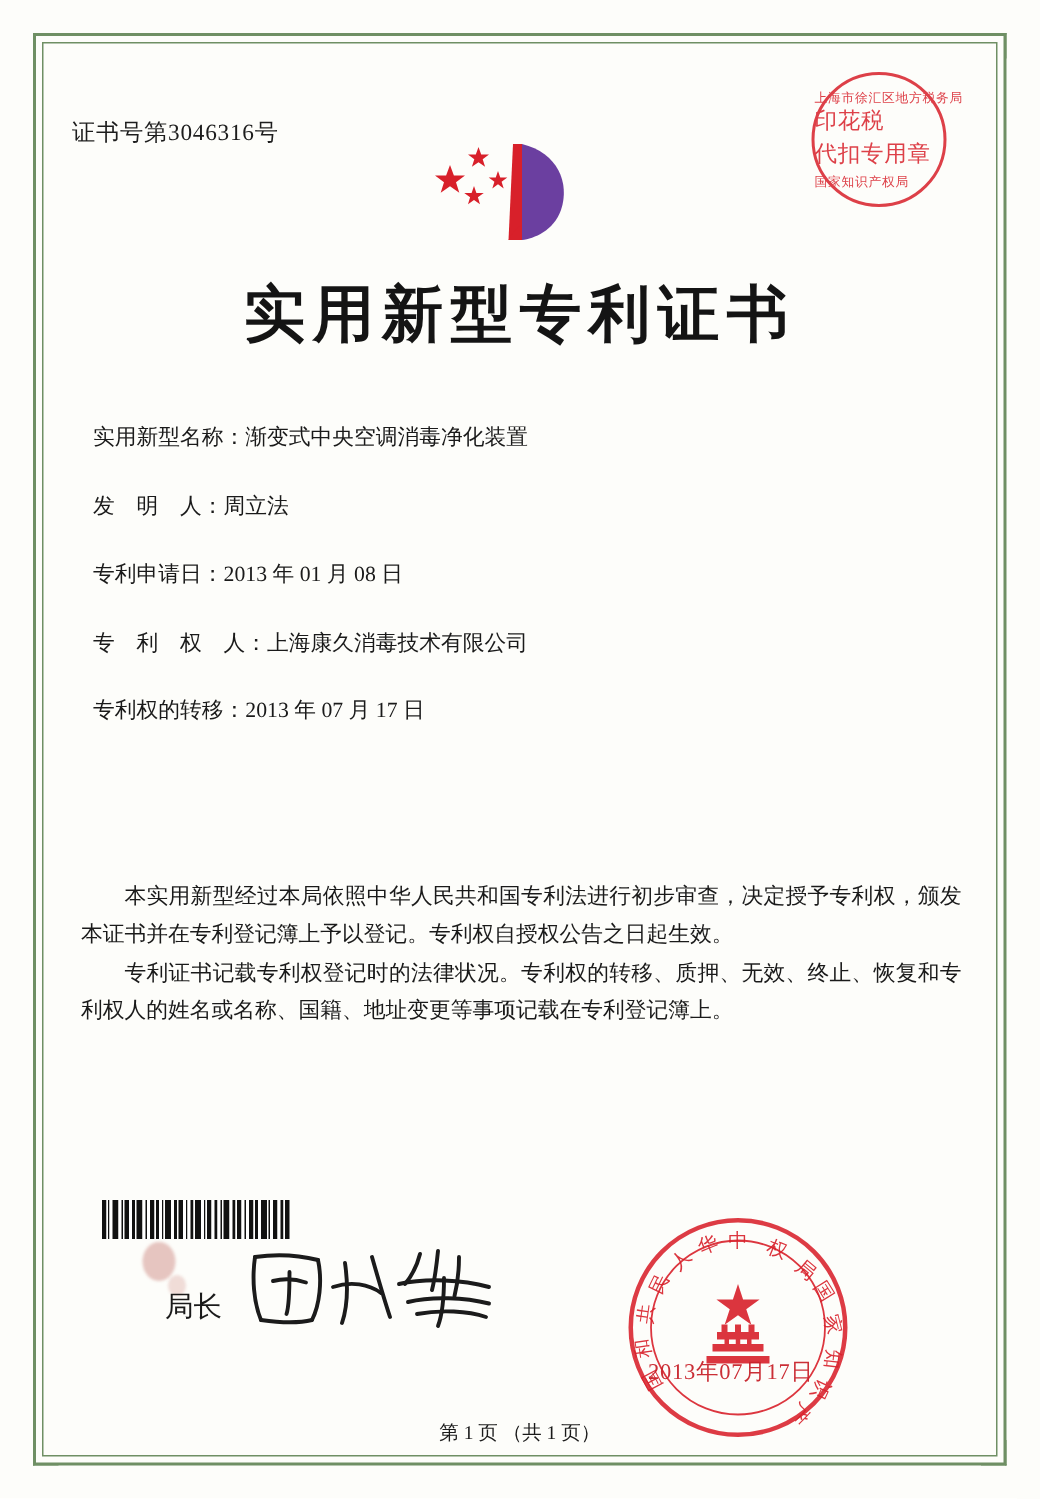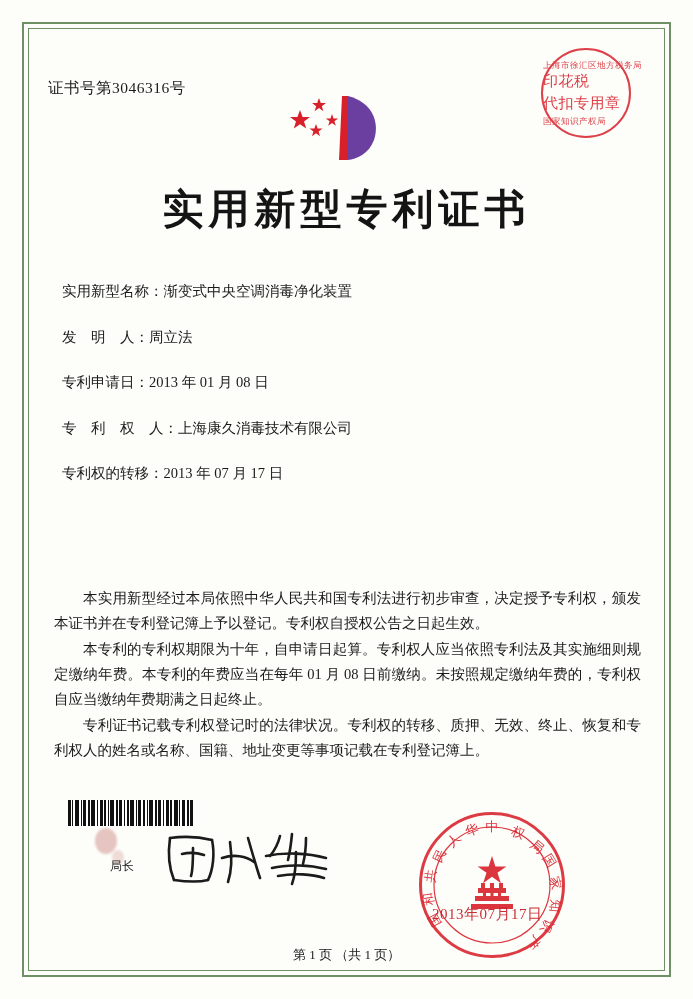--- a/index.html
+++ b/index.html
@@ -145,21 +145,21 @@
     display: inline-block;
     background: #111;
     height: 26px;
     vertical-align: top;
   }
 
   .director-row {
     position: absolute;
     left: 110px;
     top: 858px;
-    font-size: 12px;
+    font-size: 19px;
     color: #1a1a1a;
   }
   .signature {
     position: absolute;
     left: 160px;
     top: 828px;
     width: 190px;
     height: 62px;
     color: #1b1b1b;
   }
@@ -271,21 +271,20 @@
     <div class="field-row">
       <span class="field-label">专　利　权　人：</span><span class="field-value">上海康久消毒技术有限公司</span>
     </div>
     <div class="field-row">
       <span class="field-label">专利权的转移：</span><span class="field-value">2013 年 07 月 17 日</span>
     </div>
   </div>
 
   <div class="body-text">
     <p>本实用新型经过本局依照中华人民共和国专利法进行初步审查，决定授予专利权，颁发本证书并在专利登记簿上予以登记。专利权自授权公告之日起生效。</p>
-    <p>本专利的专利权期限为十年，自申请日起算。专利权人应当依照专利法及其实施细则规定缴纳年费。本专利的年费应当在每年 01 月 08 日前缴纳。未按照规定缴纳年费的，专利权自应当缴纳年费期满之日起终止。</p>
     <p>专利证书记载专利权登记时的法律状况。专利权的转移、质押、无效、终止、恢复和专利权人的姓名或名称、国籍、地址变更等事项记载在专利登记簿上。</p>
   </div>
 
   <div class="barcode">
     <i style="width:3px"></i><i style="width:1px;background:#fff"></i><i style="width:1px"></i><i style="width:2px;background:#fff"></i><i style="width:4px"></i><i style="width:2px;background:#fff"></i><i style="width:1px"></i><i style="width:1px;background:#fff"></i><i style="width:3px"></i><i style="width:2px;background:#fff"></i><i style="width:2px"></i><i style="width:1px;background:#fff"></i><i style="width:4px"></i><i style="width:2px;background:#fff"></i><i style="width:1px"></i><i style="width:2px;background:#fff"></i><i style="width:3px"></i><i style="width:1px;background:#fff"></i><i style="width:2px"></i><i style="width:2px;background:#fff"></i><i style="width:1px"></i><i style="width:1px;background:#fff"></i><i style="width:4px"></i><i style="width:2px;background:#fff"></i><i style="width:2px"></i><i style="width:1px;background:#fff"></i><i style="width:3px"></i><i style="width:2px;background:#fff"></i><i style="width:1px"></i><i style="width:2px;background:#fff"></i><i style="width:2px"></i><i style="width:1px;background:#fff"></i><i style="width:4px"></i><i style="width:2px;background:#fff"></i><i style="width:1px"></i><i style="width:1px;background:#fff"></i><i style="width:3px"></i><i style="width:2px;background:#fff"></i><i style="width:2px"></i><i style="width:2px;background:#fff"></i><i style="width:1px"></i><i style="width:1px;background:#fff"></i><i style="width:4px"></i><i style="width:2px;background:#fff"></i><i style="width:2px"></i><i style="width:1px;background:#fff"></i><i style="width:3px"></i><i style="width:2px;background:#fff"></i><i style="width:1px"></i><i style="width:2px;background:#fff"></i><i style="width:3px"></i><i style="width:1px;background:#fff"></i><i style="width:2px"></i><i style="width:2px;background:#fff"></i><i style="width:4px"></i><i style="width:1px;background:#fff"></i><i style="width:1px"></i><i style="width:2px;background:#fff"></i><i style="width:3px"></i><i style="width:2px;background:#fff"></i><i style="width:2px"></i><i style="width:1px;background:#fff"></i><i style="width:3px"></i>
   </div>
 
   <div class="smudge" style="left:95px; top:828px; width:22px; height:26px;"></div>
   <div class="smudge" style="left:112px; top:850px; width:12px; height:14px; opacity:.6;"></div>
 

